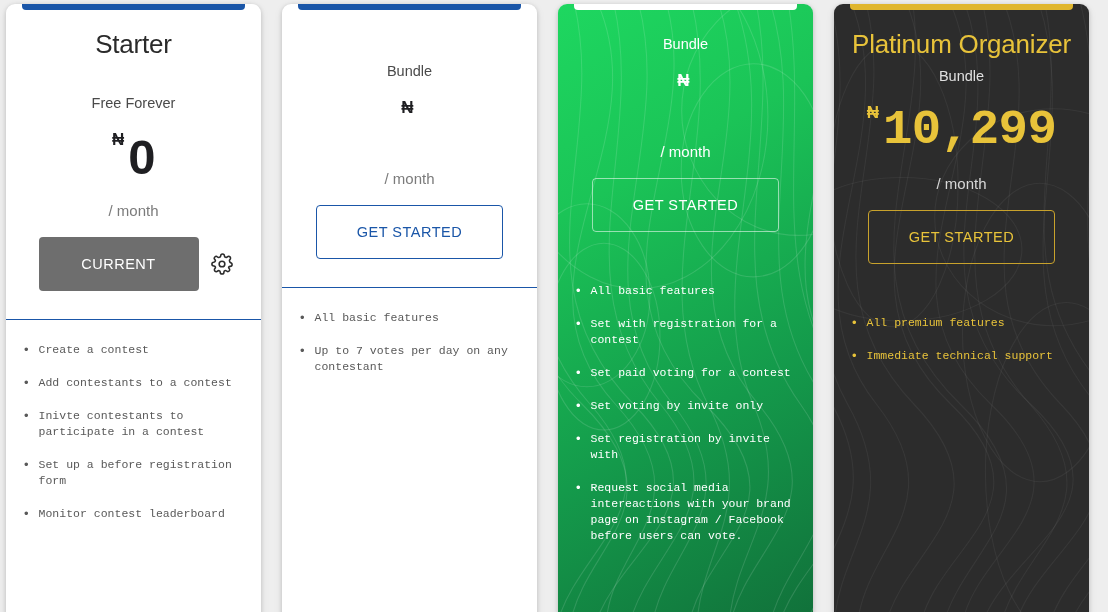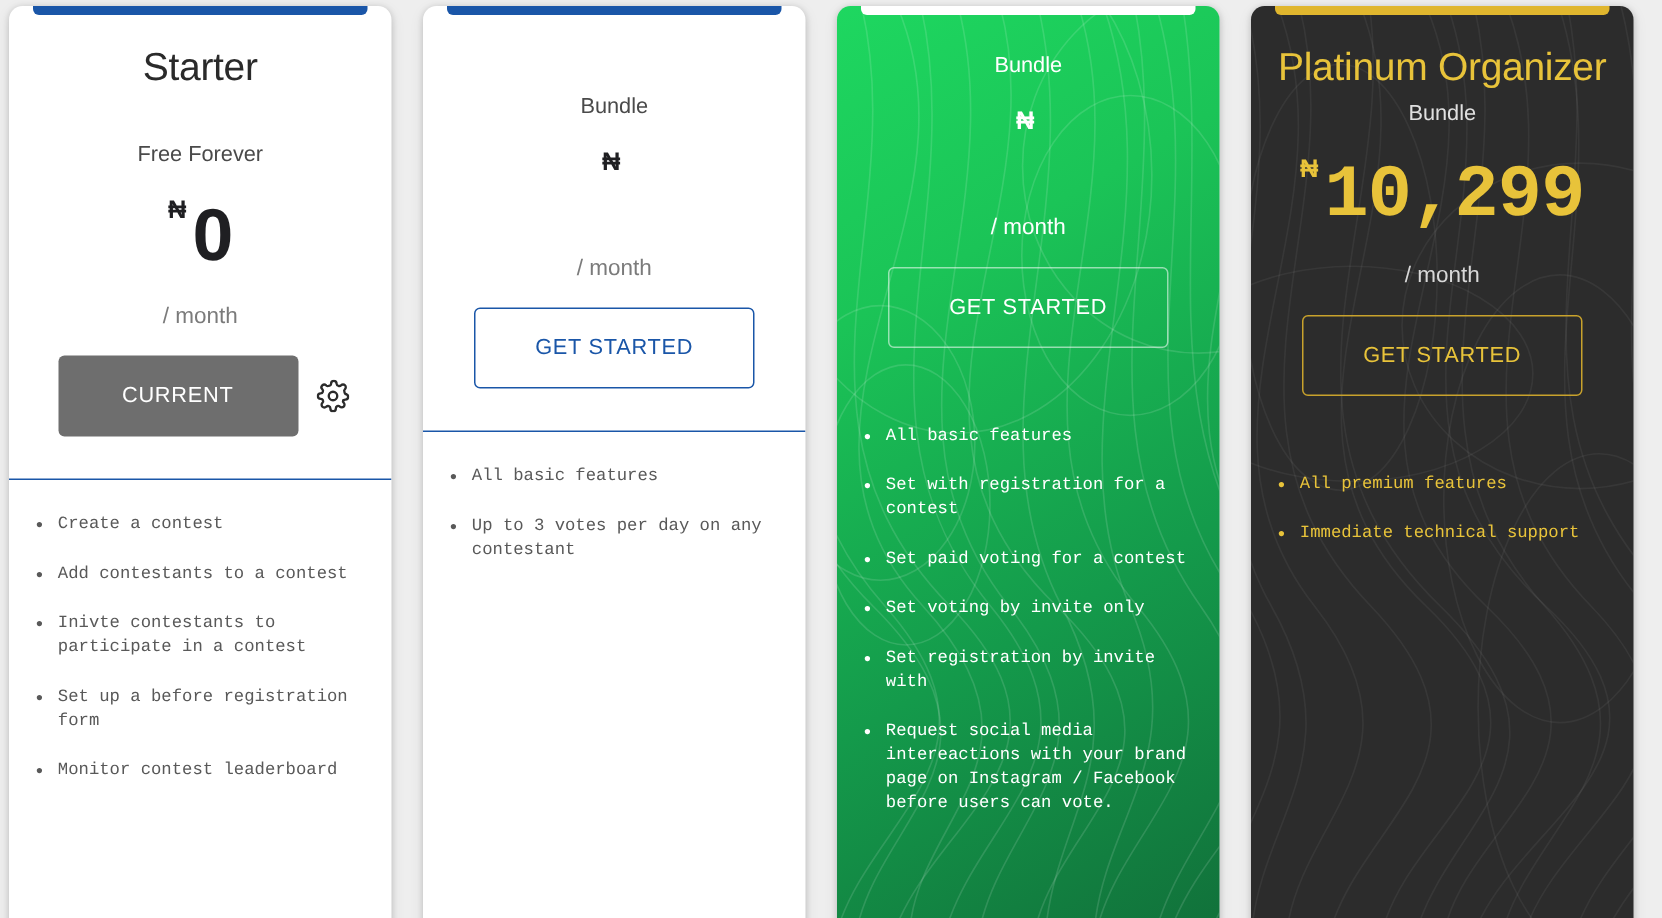--- a/index.html
+++ b/index.html
@@ -304,21 +304,21 @@
         <div class="divider-wrap">
           <div class="divider" style="background: rgb(26, 86, 168);"></div>
         </div>
         <ul class="features">
           <li class="feature">
             <span class="bullet">•</span>
             <span class="ftext">All basic features</span>
           </li>
           <li class="feature">
             <span class="bullet">•</span>
-            <span class="ftext">Up to 3 votes per day on any contestant</span>
+            <span class="ftext">Up to 7 votes per day on any contestant</span>
           </li>
         </ul>
       </div>
     </div>
     <div class="card green t-white">
       <div class="card-topbar" style="background: rgb(255, 255, 255);"></div>
       <div class="card-bg"><svg width="100%" height="100%" viewBox="0 0 255 620" preserveAspectRatio="none" xmlns="http://www.w3.org/2000/svg">
           <path d="M-22.7 -20 C 30.6 130, -83.4 270, 31.9 400 S -54.6 560, 7.7 700" fill="none" stroke="#ffffff" stroke-width="1.1" opacity="0.13"></path>
           <path d="M-16.0 -20 C 39.8 130, -107.7 270, 23.9 400 S -49.5 560, 29.8 700" fill="none" stroke="#ffffff" stroke-width="1.1" opacity="0.13"></path>
           <path d="M11.0 -20 C 58.7 130, -51.7 270, 75.3 400 S -17.6 560, 42.4 700" fill="none" stroke="#ffffff" stroke-width="1.1" opacity="0.13"></path>

